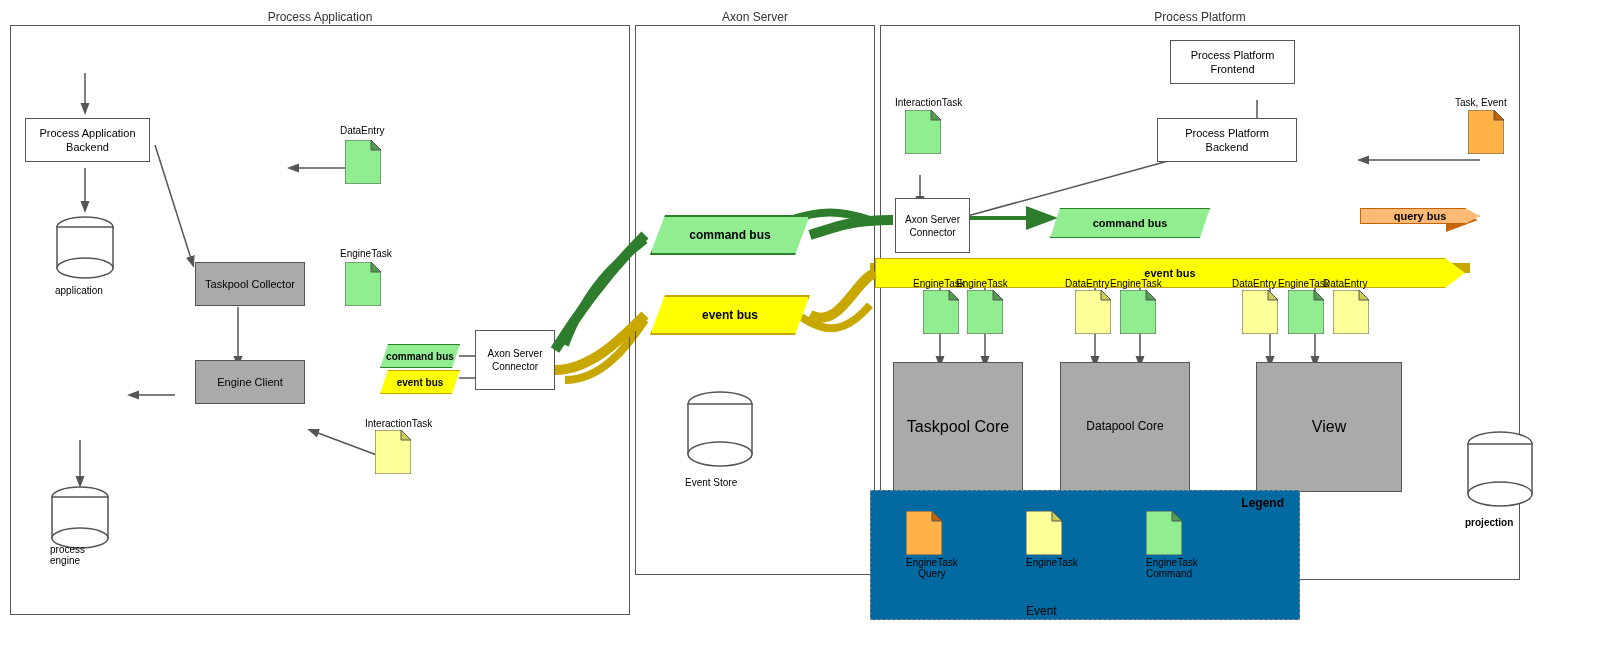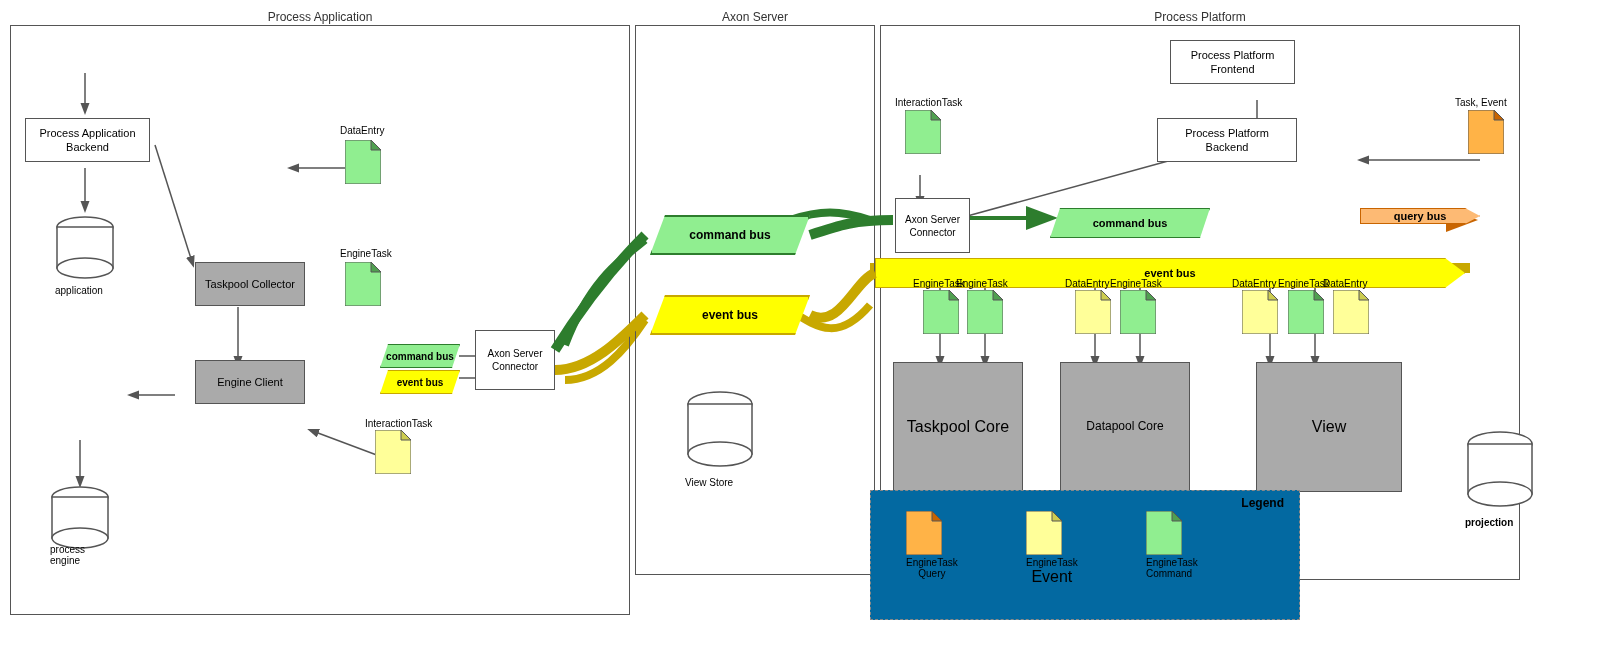--- a/index.html
+++ b/index.html
@@ -241,21 +241,21 @@
   <div style="position:absolute; left:650px; top:215px; width:160px; height:40px; background:#90ee90; border:2px solid #2d7d2d; clip-path:polygon(15px 0%, 100% 0%, calc(100% - 15px) 100%, 0% 100%); display:flex; align-items:center; justify-content:center; font-size:12px; font-weight:bold;">command bus</div>
 
   <div style="position:absolute; left:650px; top:295px; width:160px; height:40px; background:#ffff00; border:2px solid #c8a800; clip-path:polygon(15px 0%, 100% 0%, calc(100% - 15px) 100%, 0% 100%); display:flex; align-items:center; justify-content:center; font-size:12px; font-weight:bold;">event bus</div>
 
   <div class="cylinder" style="left:685px; top:390px; width:70px; height:80px;">
     <svg viewBox="0 0 70 80">
       <ellipse cx="35" cy="14" rx="32" ry="12" fill="#fff" stroke="#555" stroke-width="1.5"></ellipse>
       <rect x="3" y="14" width="64" height="50" fill="#fff" stroke="#555" stroke-width="1.5"></rect>
       <ellipse cx="35" cy="64" rx="32" ry="12" fill="#fff" stroke="#555" stroke-width="1.5"></ellipse>
     </svg>
-    <div class="cylinder-label" style="bottom:-18px; left:0;">View Store</div>
+    <div class="cylinder-label" style="bottom:-18px; left:0;">Event Store</div>
   </div>
 
   <div class="boundary" style="left:880px; top:25px; width:640px; height:555px;">
     <span class="boundary-label">Process Platform</span>
   </div>
 
   <div class="box box-white" style="left:1170px; top:40px; width:125px; height:44px;">Process Platform<br>Frontend</div>
 
   <div class="box box-white" style="left:1157px; top:118px; width:140px; height:44px;">Process Platform<br>Backend</div>
 
@@ -369,21 +369,21 @@
     </div>
 
     <div style="position:absolute; left:155px; top:20px;">
       <div class="doc-icon" style="position:relative; left:0; top:0;">
         <svg viewBox="0 0 36 44">
           <polygon points="0,0 26,0 36,10 36,44 0,44" fill="#ffff99" stroke="#555" stroke-width="1"></polygon>
           <polygon points="26,0 26,10 36,10" fill="#cccc50" stroke="#555" stroke-width="1"></polygon>
         </svg>
       </div>
       <div style="font-size:10px; text-align:center; margin-top:2px;">EngineTask</div>
-      <div style="font-size:16px; text-align:center;">Event</div>
+      <div style="font-size:12px; margin-top:36px;">Event</div>
     </div>
 
     <div style="position:absolute; left:275px; top:20px;">
       <div class="doc-icon" style="position:relative; left:0; top:0;">
         <svg viewBox="0 0 36 44">
           <polygon points="0,0 26,0 36,10 36,44 0,44" fill="#90ee90" stroke="#555" stroke-width="1"></polygon>
           <polygon points="26,0 26,10 36,10" fill="#50a050" stroke="#555" stroke-width="1"></polygon>
         </svg>
       </div>
       <div style="font-size:10px; text-align:center; margin-top:2px;">EngineTask</div>

